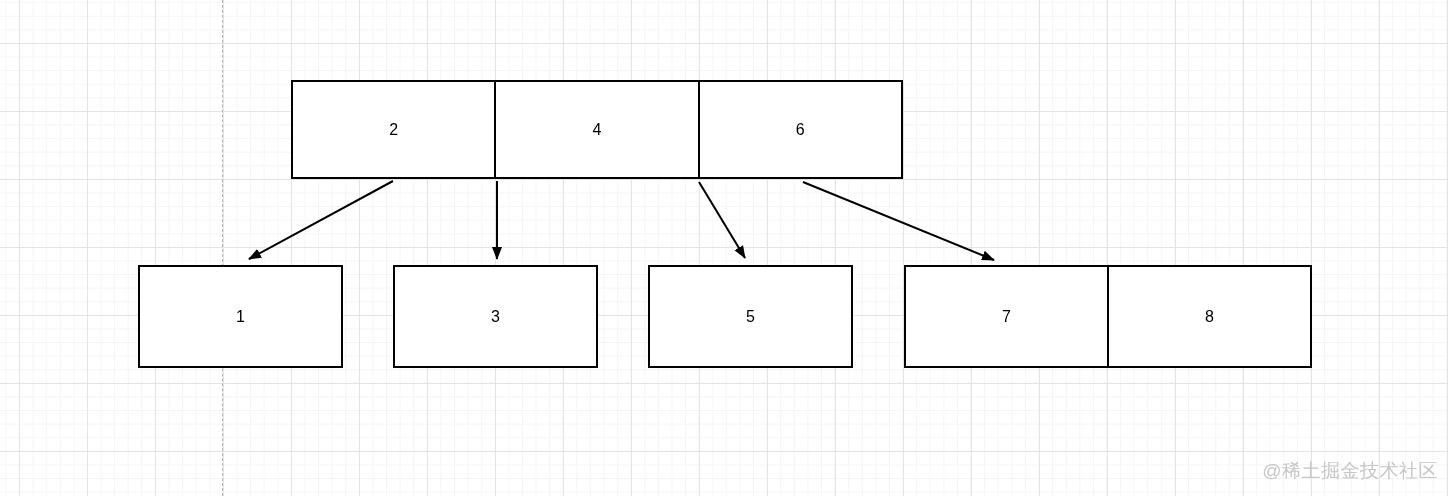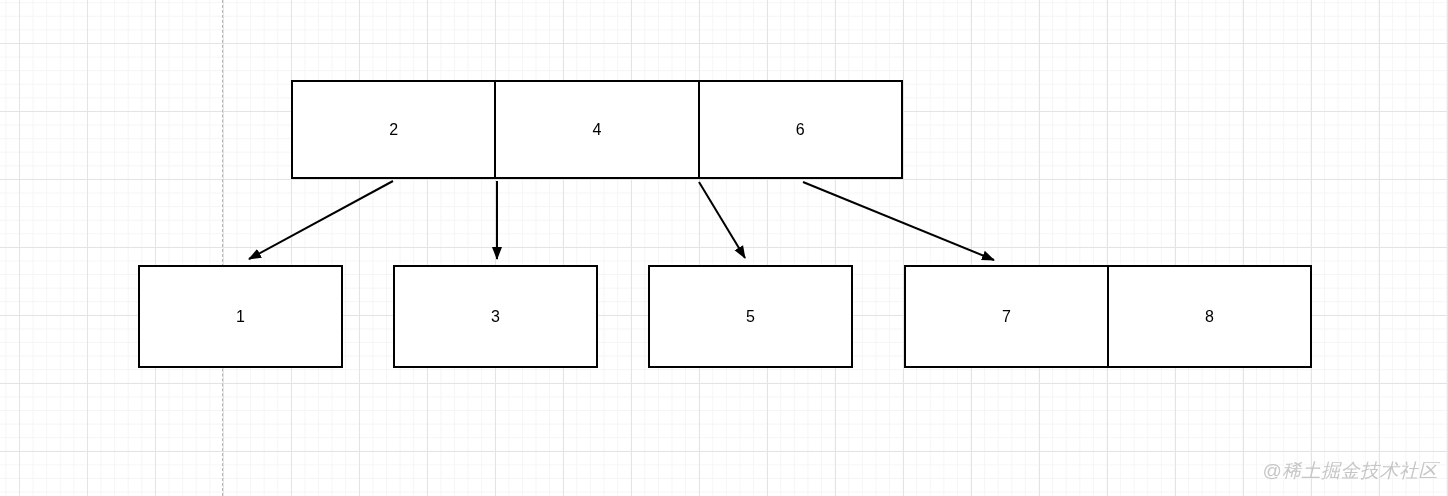--- a/index.html
+++ b/index.html
@@ -61,21 +61,20 @@
   .node-cell:last-child { border-right: none; }
   .watermark {
     position: absolute;
     right: 10px;
     top: 460px;
     font-size: 19px;
     line-height: 22px;
     color: #c6c6c6;
     letter-spacing: 0.5px;
     white-space: nowrap;
-    font-style: italic;
   }
 </style>
 </head>
 <body>
 
 <div class="canvas">
 
   <div class="page-divider"></div>
 
   <svg class="edges" width="1448" height="496" viewBox="0 0 1448 496" xmlns="http://www.w3.org/2000/svg">

